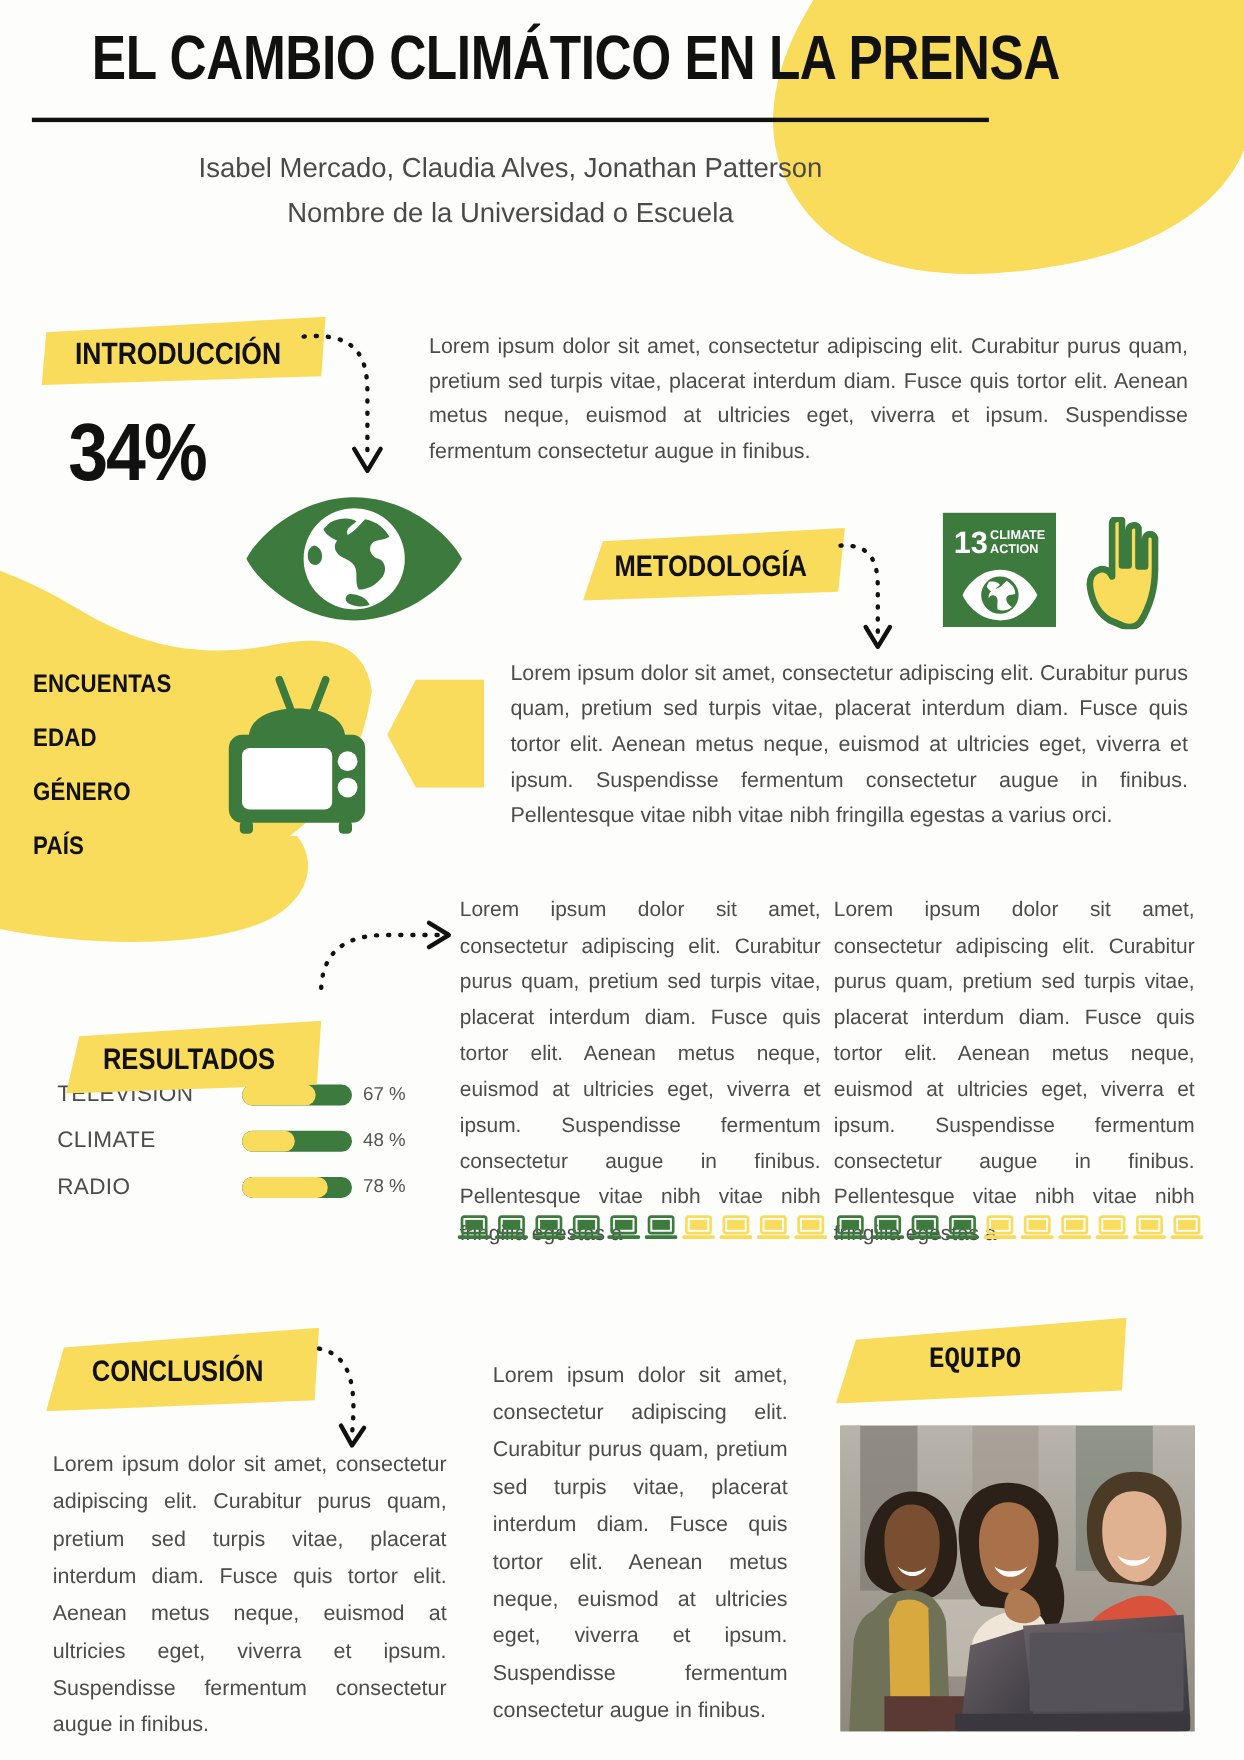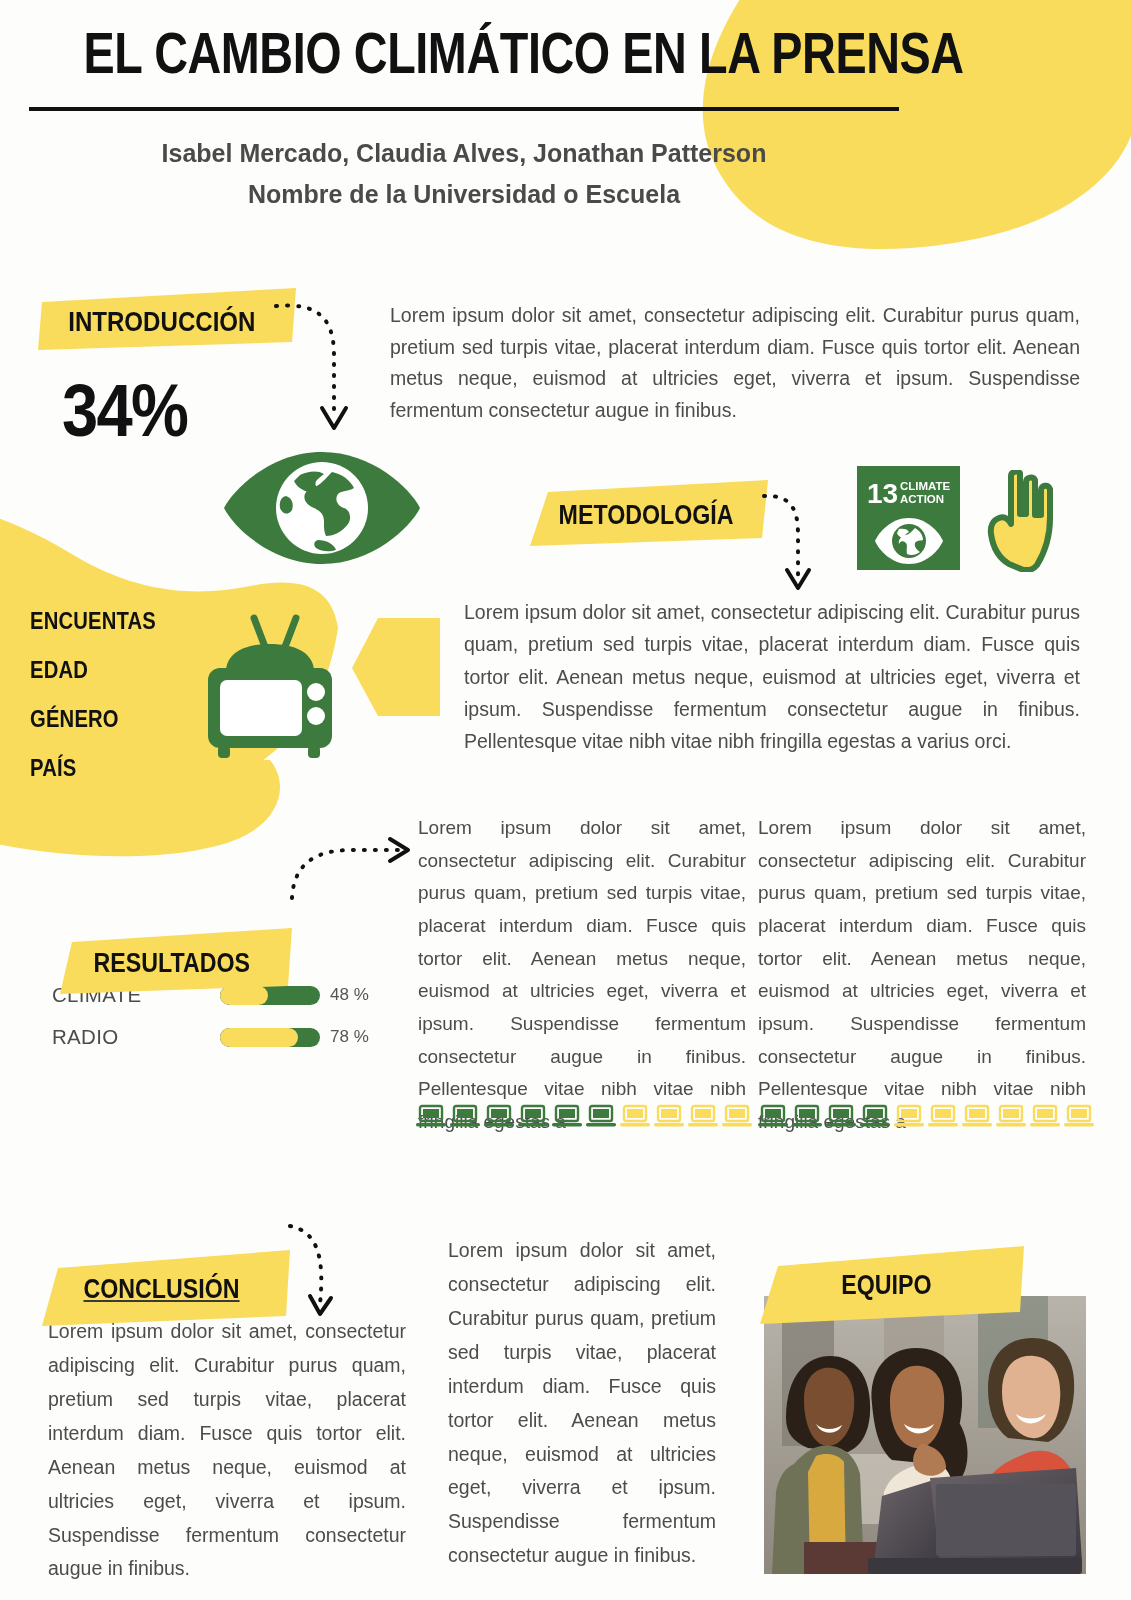--- a/index.html
+++ b/index.html
@@ -19,21 +19,21 @@
   
   .header { position: absolute; top: 24px; left: 0; width: 928px; z-index: 3; text-align: center; }
   .poster-title {
     font-family: "Liberation Sans", sans-serif;
     font-weight: 700; font-size: 57px; letter-spacing: -0.5px;
     color: #111111; line-height: 1.04;
     transform: scaleX(0.82); transform-origin: center;
     white-space: nowrap;
   }
   .title-rule { width: 870px; height: 4px; background: #111; margin: 24px auto 0; }
-  .authors { margin-top: 24px; font-size: 25px; color: #4a4a4a; line-height: 1.45; font-weight: 700; }
+  .authors { margin-top: 24px; font-size: 25px; color: #4a4a4a; line-height: 1.45; font-weight: 400; }
 
   
   .banner { position: absolute; z-index: 4; text-align: center; }
   .banner .shape { position: absolute; inset: 0; z-index: 0; }
   .banner .btext {
     position: relative; z-index: 1;
     font-weight: 700; color: #111;
     transform: scaleX(0.86); transform-origin: left center;
     white-space: nowrap;
   }
@@ -205,20 +205,27 @@
     </svg>
     <div class="btext" style="font-size:27px; padding:20px 0 0 24px;">RESULTADOS</div>
   </div>
 
   <svg style="position:absolute; top:824px; left:282px; z-index:4;" width="130" height="80" viewBox="0 0 130 80">
     <path d="M10,74 C12,36 38,26 70,26 L120,26" fill="none" stroke="#111" stroke-width="4" stroke-linecap="round" stroke-dasharray="1 10"></path>
     <path d="M108,15 L126,26 L108,37" fill="none" stroke="#111" stroke-width="4" stroke-linecap="round" stroke-linejoin="round"></path>
   </svg>
 
   <div class="bars" style="top:974px; left:52px;">
+    <div class="barrow">
+      <div class="barlabel">TELEVISIÓN</div>
+      <div class="bartrack">
+        <div class="barfill" style="width: 67%;"></div>
+      </div>
+      <div class="barval">67 %</div>
+    </div>
     <div class="barrow">
       <div class="barlabel">CLIMATE</div>
       <div class="bartrack">
         <div class="barfill" style="width: 48%;"></div>
       </div>
       <div class="barval">48 %</div>
     </div>
     <div class="barrow">
       <div class="barlabel">RADIO</div>
       <div class="bartrack">
@@ -330,37 +337,37 @@
         <rect x="7" y="5" width="16" height="9" fill="#f9dc5c"></rect>
         <rect x="0" y="19" width="30" height="3.4" rx="1.6" fill="#f9dc5c"></rect>
       </svg>
       <svg width="30" height="26" viewBox="0 0 30 26">
         <rect x="4" y="2" width="22" height="15" rx="2" fill="none" stroke="#f9dc5c" stroke-width="2.4"></rect>
         <rect x="7" y="5" width="16" height="9" fill="#f9dc5c"></rect>
         <rect x="0" y="19" width="30" height="3.4" rx="1.6" fill="#f9dc5c"></rect>
       </svg>
     </div>
 
-  <div class="banner" style="top:1250px; left:42px; width:252px; height:76px;text-decoration:underline;">
+  <div class="banner" style="top:1207px; left:42px; width:252px; height:76px;">
     <svg class="shape" width="252" height="76" viewBox="0 0 252 76">
       <path d="M16,18 L248,0 L244,66 L0,76 Z" fill="#f9dc5c"></path>
     </svg>
     <div class="btext" style="font-size:27px; padding:24px 0 0 26px;">CONCLUSIÓN</div>
   </div>
 
   <svg style="position:absolute; top:1218px; left:286px; z-index:4;" width="60" height="110" viewBox="0 0 60 110">
     <path d="M4,8 C34,14 38,44 34,86" fill="none" stroke="#111" stroke-width="4" stroke-linecap="round" stroke-dasharray="1 10"></path>
     <path d="M24,78 L34,96 L45,80" fill="none" stroke="#111" stroke-width="4" stroke-linecap="round" stroke-linejoin="round"></path>
   </svg>
 
   <div class="ptext" style="top:1315px; left:48px; width:358px; font-size:19.5px; line-height:1.74;">Lorem ipsum dolor sit amet, consectetur adipiscing elit. Curabitur purus quam, pretium sed turpis vitae, placerat interdum diam. Fusce quis tortor elit. Aenean metus neque, euismod at ultricies eget, viverra et ipsum. Suspendisse fermentum consectetur augue in finibus.</div>
 
   <div class="ptext" style="top:1234px; left:448px; width:268px; font-size:19.5px; line-height:1.74;">Lorem ipsum dolor sit amet, consectetur adipiscing elit. Curabitur purus quam, pretium sed turpis vitae, placerat interdum diam. Fusce quis tortor elit. Aenean metus neque, euismod at ultricies eget, viverra et ipsum. Suspendisse fermentum consectetur augue in finibus.</div>
 
-  <div class="banner" style="top:1246px; left:760px; width:268px; height:78px;">
+  <div class="banner" style="top:1198px; left:760px; width:268px; height:78px;font-family:Liberation Mono, monospace;">
     <svg class="shape" width="268" height="78" viewBox="0 0 268 78">
       <path d="M18,20 L264,0 L260,66 L0,78 Z" fill="#f9dc5c"></path>
     </svg>
     <div class="btext" style="font-size:27px; padding:24px 0 0 26px;">EQUIPO</div>
   </div>
 
   <div class="photo" style="top:1296px; left:764px; width:322px; height:278px;">
     <svg class="imgfade" width="322" height="278" viewBox="0 0 322 278" preserveAspectRatio="none">
       <defs>
         <linearGradient id="bgwall" x1="0" y1="0" x2="0" y2="1">

